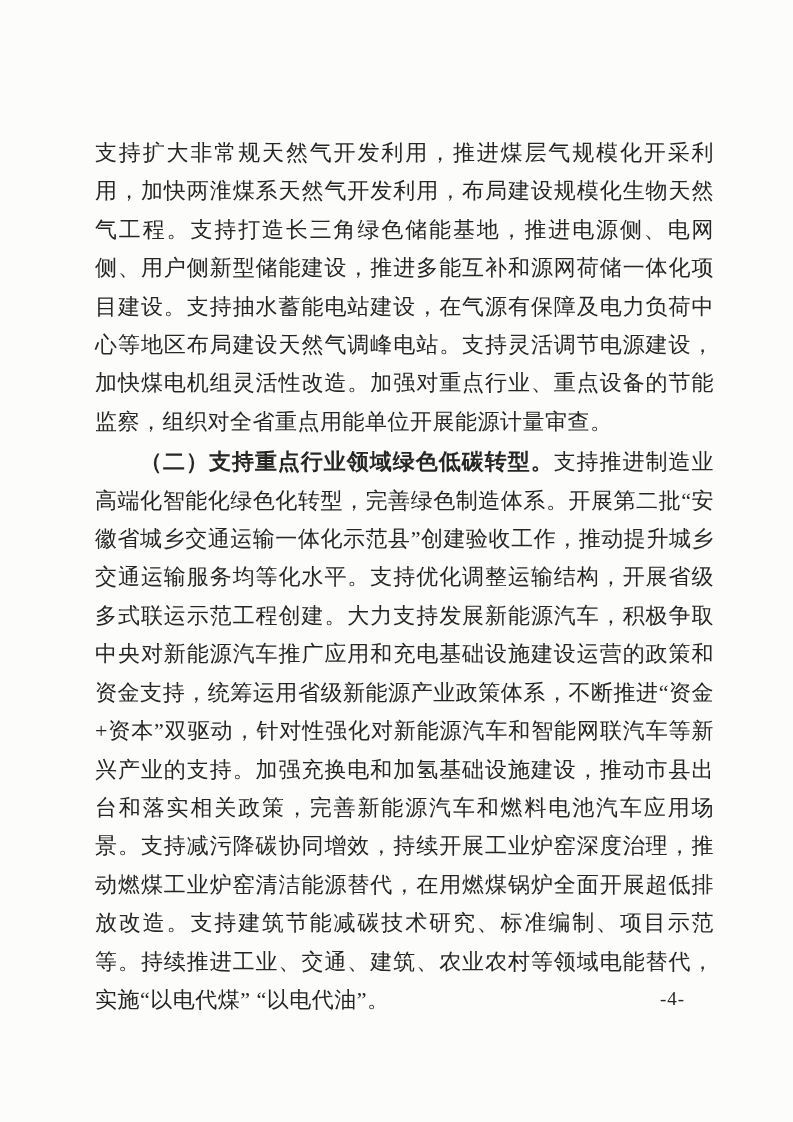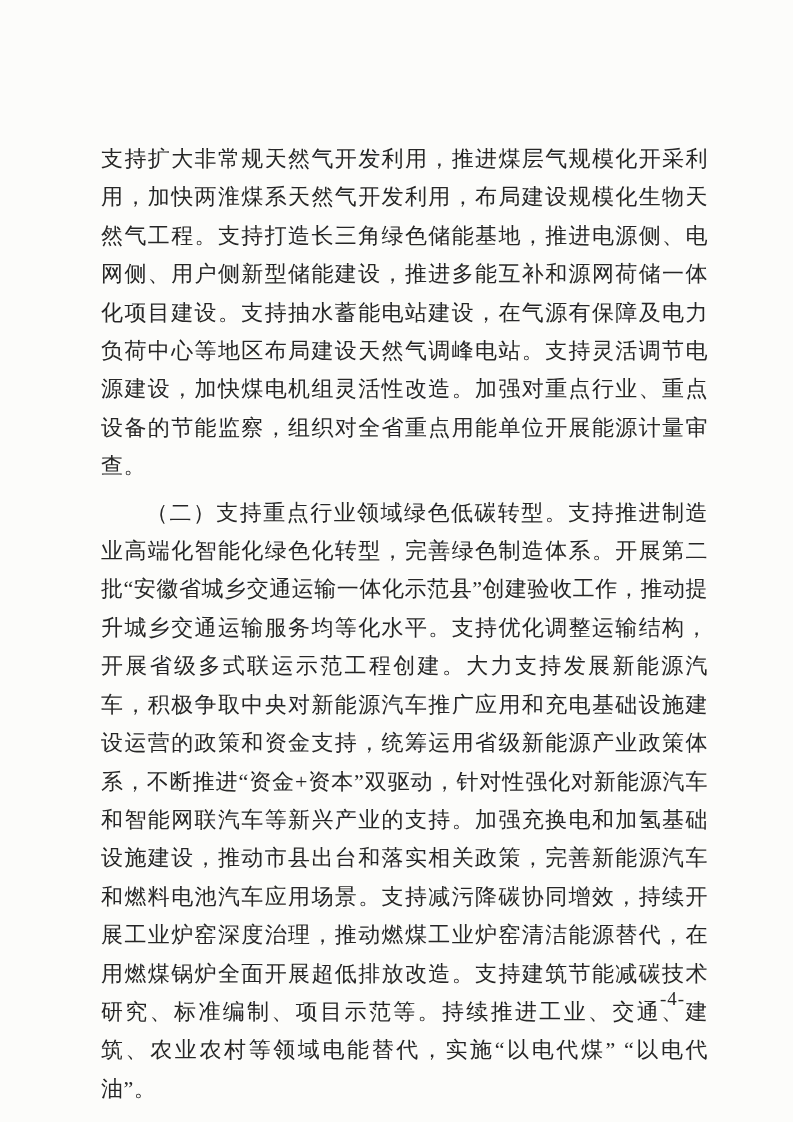--- a/index.html
+++ b/index.html
@@ -25,28 +25,28 @@
     left: 93px;
     top: 132px;
     width: 623px;
     font-size: 22px;
     line-height: 38.4px;
     text-align: justify;
     text-justify: inter-ideograph;
     letter-spacing: 0.5px;
   }
   .content p {
-    margin: 8px;
+    margin: 2px;
     padding: 0;
   }
   .para-indent {
     text-indent: 45px;
   }
   .lead-bold {
-    font-weight: 400;
+    font-weight: 700;
   }
   .page-number {
     position: absolute;
     left: 660px;
     top: 988px;
     font-size: 19px;
     letter-spacing: 1px;
   }
 </style>
 </head>

